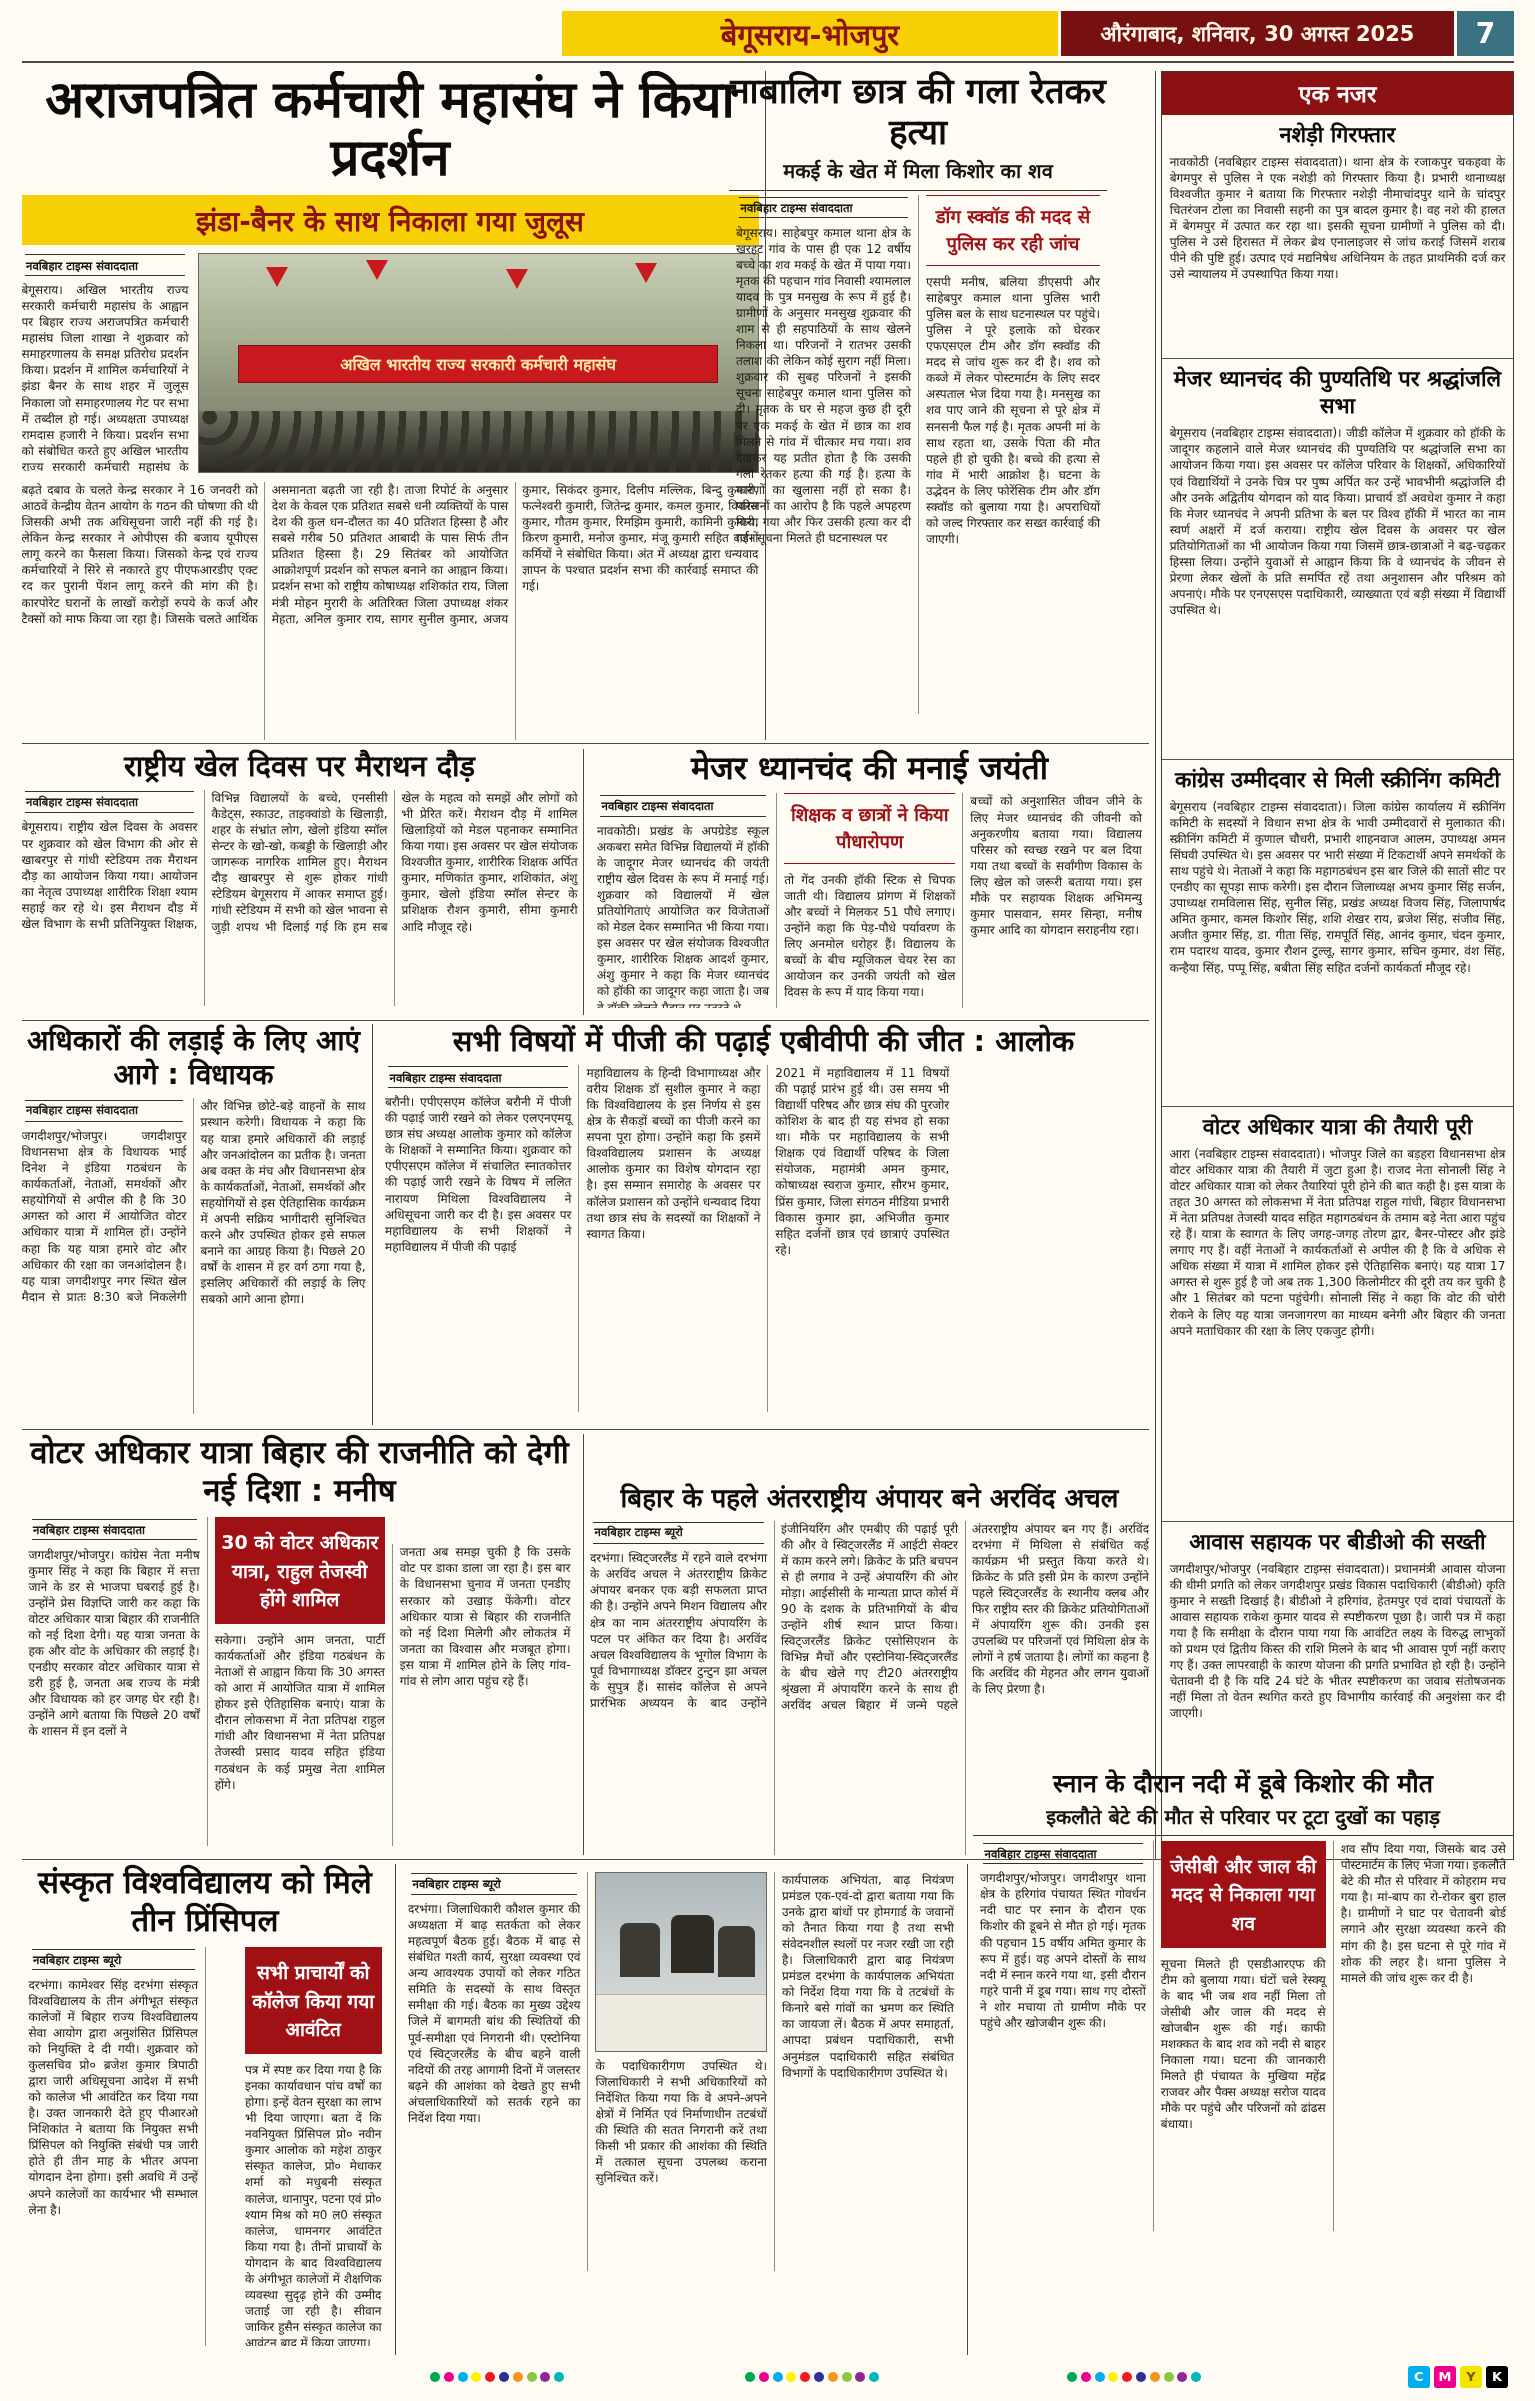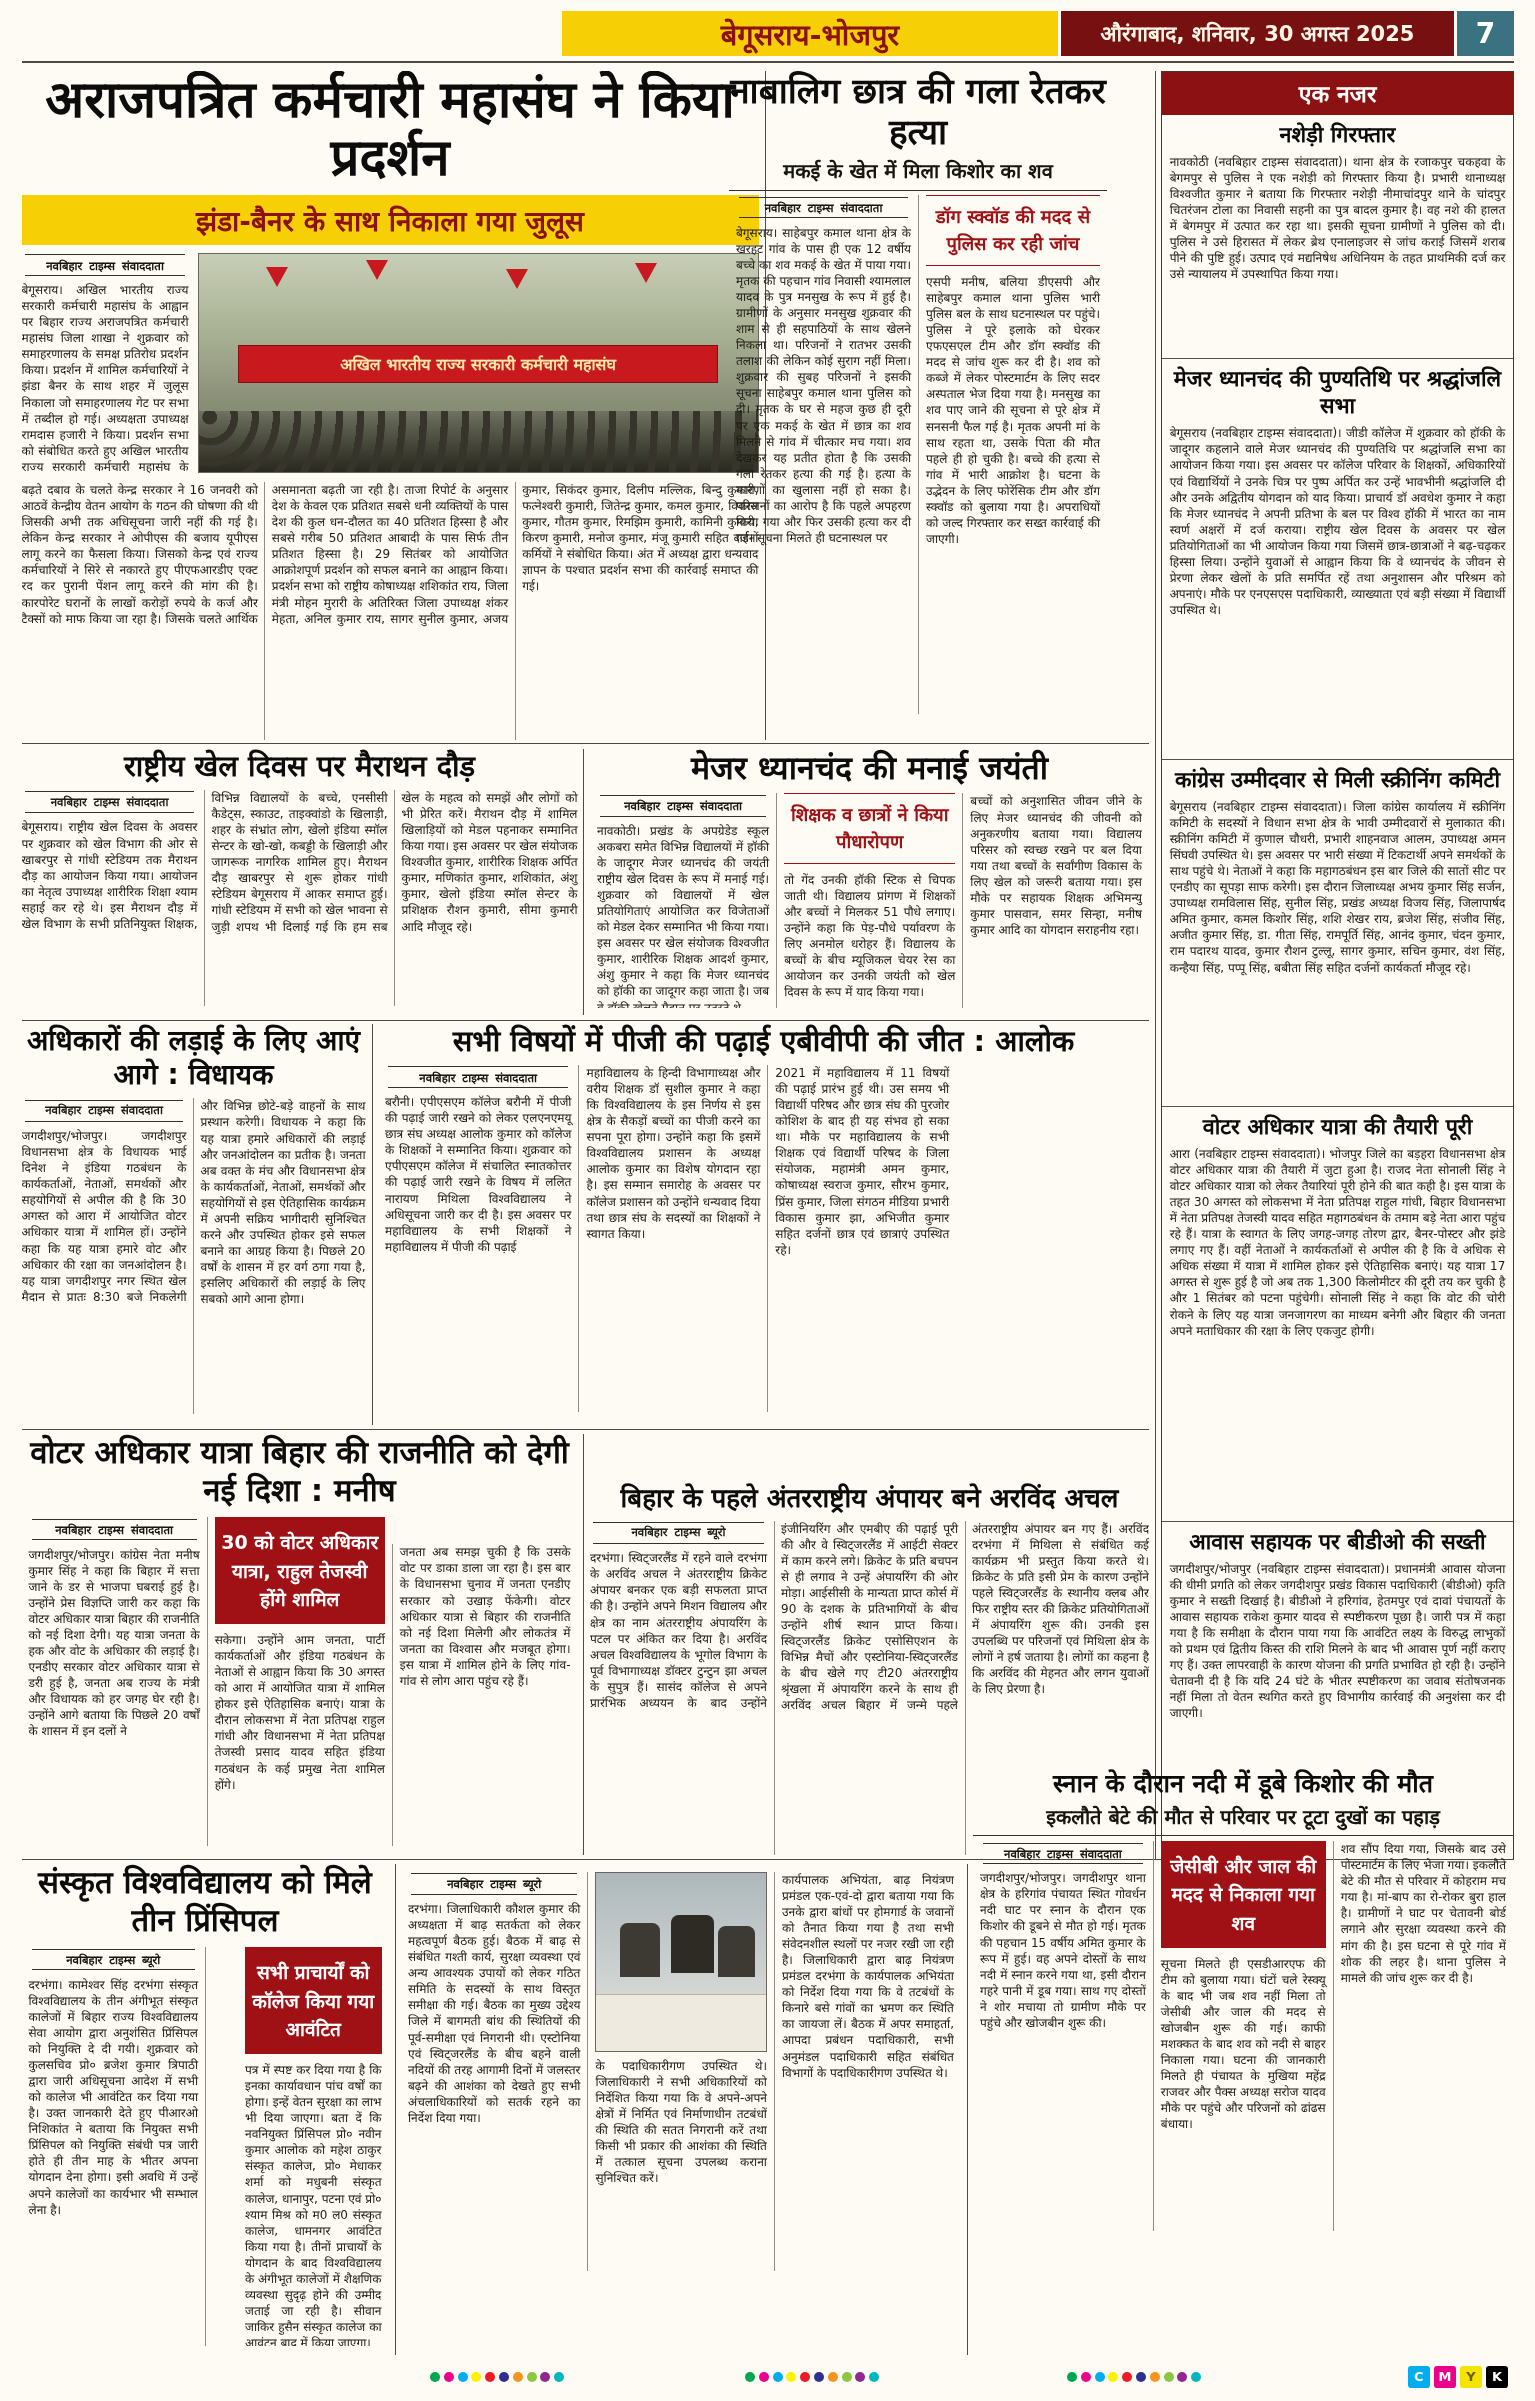--- a/index.html
+++ b/index.html
@@ -10,21 +10,21 @@
   
   .mh { position:absolute; top:10.7px; height:45px; display:flex; align-items:center; justify-content:center; font-weight:bold; }
   .mh-left   { left:21.5px;   width:537px; background:#771010; color:#ffffff; font-size:31px; justify-content:flex-start; padding-left:17px; }
   .mh-center { left:562px;  width:496px; background:#f6cf04; color:#8c1113; font-size:29px; }
   .mh-right  { left:1061px; width:393px; background:#771010; color:#fff7e6; font-size:21px; }
   .mh-page   { left:1457px; width:57px;  background:#3b7282; color:#ffffff; font-size:28px; }
 
   .sec { position:absolute; overflow:hidden; }
   .hl { font-weight:bold; text-align:center; color:#0d0c0a; }
   .body-text { font-size:12px; line-height:1.34; text-align:justify; color:#1d1b15; }
-  .byline { font-weight:bold; font-size:11.5px; text-align:center; border-top:1.2px solid #33312c; border-bottom:1.2px solid #33312c; padding:2.3px 1.5px; margin:1.5px 3.1px 6.1px;font-family:Liberation Mono, monospace; }
+  .byline { font-weight:bold; font-size:11.5px; border-top:1.2px solid #33312c; border-bottom:1.2px solid #33312c; padding:2.3px 1.5px; margin:1.5px 3.1px 6.1px; }
   .cols3 { column-count:3; column-gap:14px; column-rule:0.8px solid #8f8b80; }
   .cols2 { column-count:2; column-gap:14px; column-rule:0.8px solid #8f8b80; }
   .flexrow { display:flex; align-items:stretch; }
   .fcol { min-width:0; padding:0 7px; overflow:hidden; }
   .fcol + .fcol { border-left:0.8px solid #8f8b80; }
 
   .yellowbar { background:#f6cf04; color:#8c1113; font-weight:bold; font-size:28px; text-align:center; padding:6.1px 0; margin-top:7.7px; }
   .subhead2 { font-weight:bold; font-size:20px; text-align:center; padding:3.8px 0 5.4px; border-bottom:1.2px solid #33312c; margin-bottom:4.6px; }
   .redfill { background:#9f1115; color:#ffffff; font-weight:bold; text-align:center; padding:10.7px 6.1px; font-size:19px; line-height:1.5; margin-bottom:7.7px; }
   .redoutline { border-top:1.9px solid #9f1115; border-bottom:1.9px solid #9f1115; color:#9f1115; font-weight:bold; text-align:center; padding:7.7px 3.1px; font-size:18.4px; line-height:1.45; margin-bottom:7.7px; }

